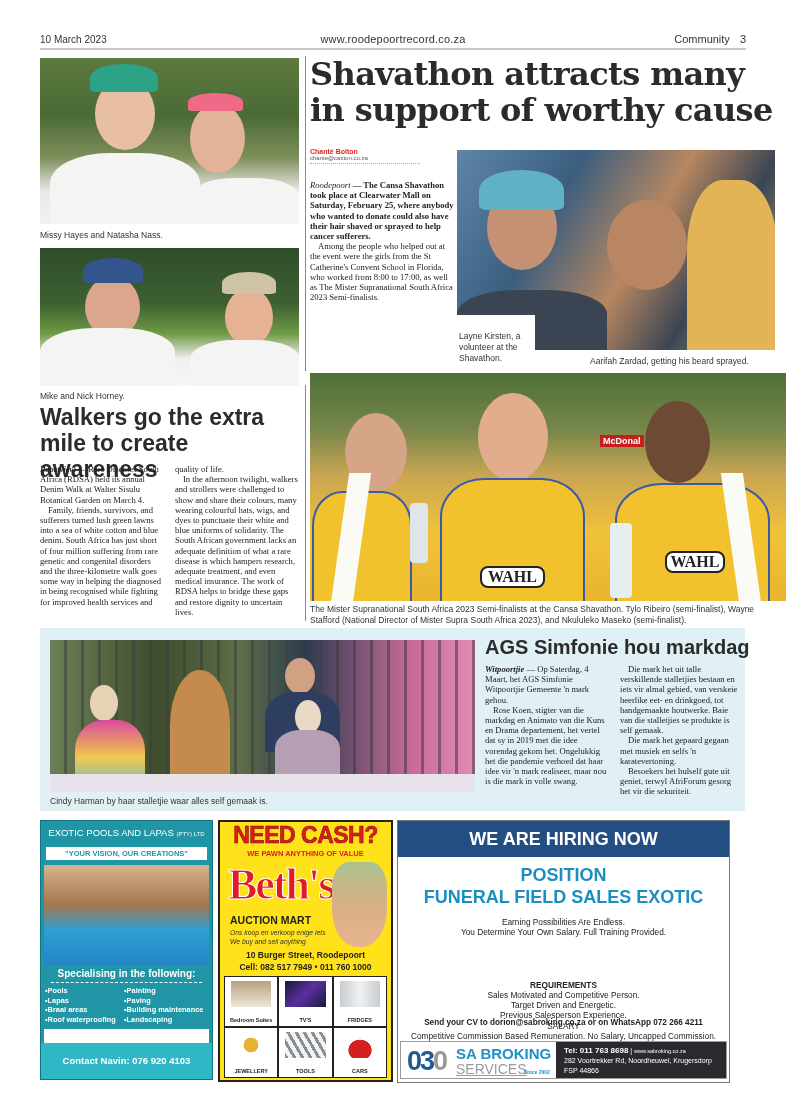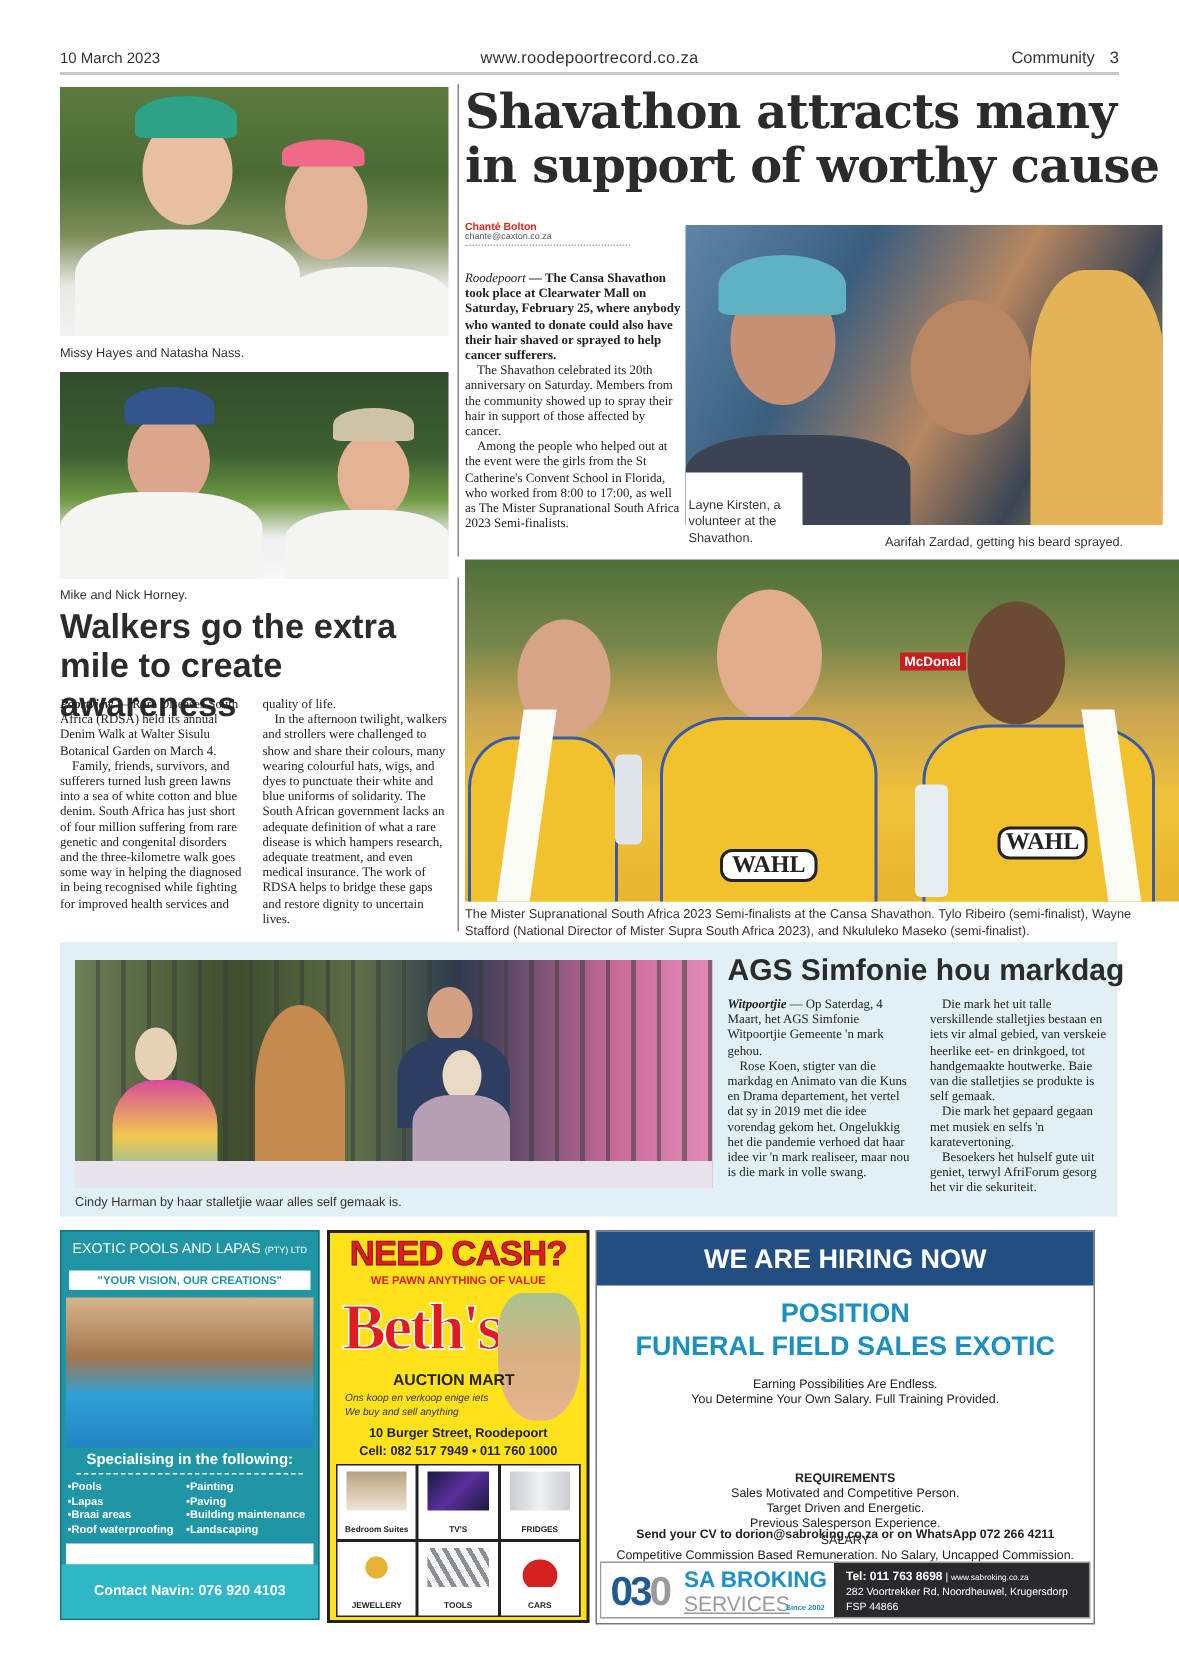--- a/index.html
+++ b/index.html
@@ -79,21 +79,21 @@
   .ad-pools ul.l { left: 4px; }
   .ad-pools ul.r { left: 83px; }
   .ad-pools ul li::before { content: "\2022 "; }
   .ad-pools .whitebar { position: absolute; left: 3px; right: 3px; top: 208px; height: 14px; background: #fff; }
   .ad-pools .contact { position: absolute; left: 0; right: 0; top: 222px; height: 36px; background: #2fb7c6; text-align: center; font-size: 9.5px; font-weight: bold; line-height: 36px; }
 
   .ad-beth { left: 218px; top: 820px; width: 175px; height: 262px; background: #ffe21a; border: 2px solid #222; font-family: "Liberation Sans", sans-serif; }
   .ad-beth .need { position: absolute; left: 0; right: 0; top: 0; text-align: center; color: #e11b22; font-size: 23px; font-weight: bold; letter-spacing: -0.5px; -webkit-text-stroke: 0.6px #7a0b0b; }
   .ad-beth .pawn { position: absolute; left: 0; right: 0; top: 27px; text-align: center; color: #e11b22; font-size: 7.5px; font-weight: bold; }
   .ad-beth .brand { position: absolute; left: 8px; top: 40px; color: #e11b22; font-family: "Liberation Serif", serif; font-weight: bold; font-size: 44px; line-height: 46px; letter-spacing: -2px; -webkit-text-stroke: 1px #fff; }
-  .ad-beth .mart { position: absolute; left: 10px; top: 92px; font-size: 10.5px; font-weight: bold; color: #222; margin-left: 32px; }
+  .ad-beth .mart { position: absolute; left: 10px; top: 92px; font-size: 10.5px; font-weight: bold; color: #222; }
   .ad-beth .tag { position: absolute; left: 10px; top: 106px; font-size: 6.8px; font-style: italic; color: #333; line-height: 9px; }
   .ad-beth .hand { position: absolute; left: 112px; top: 40px; width: 55px; height: 85px; background: linear-gradient(180deg, #a9c28e 0%, #d8b083 50%, #e7b48e 100%); border-radius: 30% 30% 45% 45%; }
   .ad-beth .addr { position: absolute; left: 0; right: 0; top: 128px; text-align: center; font-size: 8.5px; font-weight: bold; color: #222; }
   .ad-beth .cell { position: absolute; left: 0; right: 0; top: 140px; text-align: center; font-size: 8.5px; font-weight: bold; color: #222; }
   .ad-beth .grid { position: absolute; left: 4px; right: 4px; top: 154px; height: 102px; display: grid; grid-template-columns: 1fr 1fr 1fr; grid-template-rows: 1fr 1fr; gap: 2px; background: #222; border: 1px solid #222; }
   .ad-beth .cellbox { background: #fff; position: relative; }
   .ad-beth .cellbox .pic { position: absolute; left: 6px; right: 6px; top: 4px; height: 26px; }
   .ad-beth .cellbox .lbl { position: absolute; left: 0; right: 0; bottom: 2px; text-align: center; font-size: 5.5px; font-weight: bold; color: #222; line-height: 7px; }
 
   .ad-hire { left: 397px; top: 820px; width: 333px; height: 263px; background: #fff; border: 1px solid #777; font-family: "Liberation Sans", sans-serif; }
@@ -155,21 +155,20 @@
 
 <div class="abs vrule"></div>
 <div class="abs vrule2"></div>
 <h1 class="abs hl-shav">Shavathon attracts many in support of worthy cause</h1>
 <div class="abs byline">
   <div class="name">Chanté Bolton</div>
   <div class="mail">chante@caxton.co.za</div>
 </div>
 <div class="abs body shav-body">
   <p class="lead lede-bold"><span class="dl" style="font-weight:normal">Roodepoort</span><span> — The Cansa Shavathon took place at Clearwater Mall on Saturday, February 25, where anybody who wanted to donate could also have their hair shaved or sprayed to help cancer sufferers.</span></p>
-  <p>The Shavathon celebrated its 20th anniversary on Saturday. Members from the community showed up to spray their hair in support of those affected by cancer.</p>
   <p>Among the people who helped out at the event were the girls from the St Catherine's Convent School in Florida, who worked from 8:00 to 17:00, as well as The Mister Supranational South Africa 2023 Semi-finalists.</p>
 </div>
 
 <div class="abs photo ph-layne">
   <div class="face" style="left:30px;top:35px;width:70px;height:85px;background:#c69072;"></div>
   <div class="cap" style="left:22px;top:20px;width:85px;height:40px;background:#5fb2c4;"></div>
   <div class="face" style="left:150px;top:50px;width:80px;height:90px;background:#b98664;"></div>
   <div class="shirt" style="left:0px;top:140px;width:150px;height:60px;background:#3a4452;"></div>
   <div class="shirt" style="left:230px;top:30px;width:90px;height:170px;background:#e2b357;"></div>
   <div style="position:absolute;left:0;top:165px;width:78px;height:40px;background:#fff;"></div>

